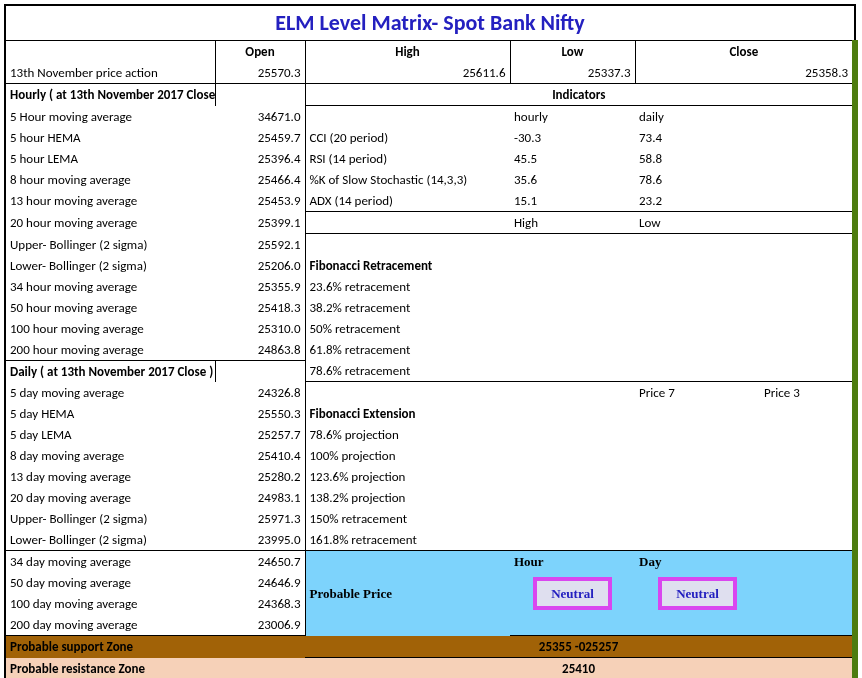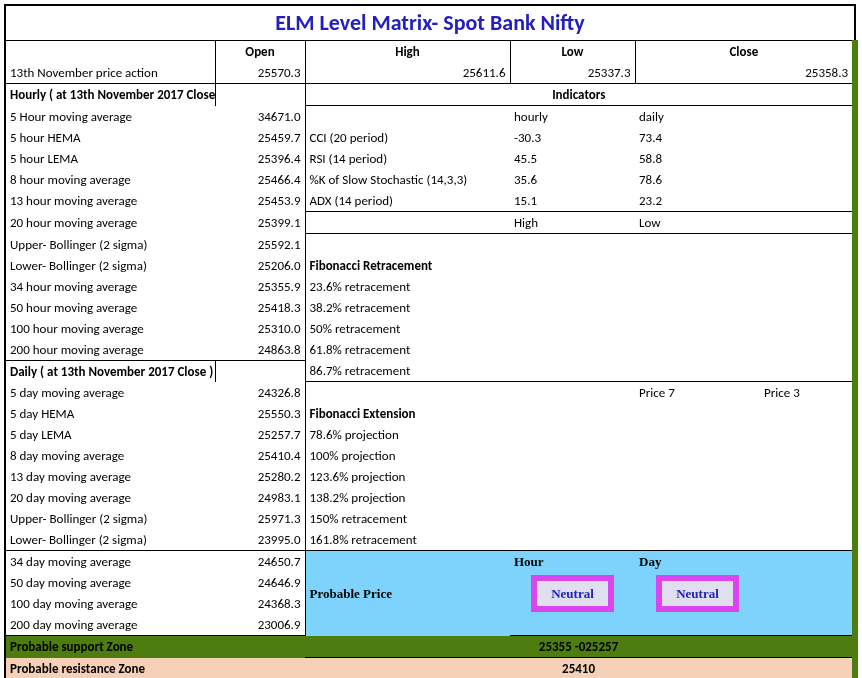--- a/index.html
+++ b/index.html
@@ -51,26 +51,26 @@
   .theme-block {
     background: #7dd3fc;
     font-weight: bold;
     font-family: Liberation Serif, serif;
   }
   .theme-btn {
     background: #dfdfef;
     color: #2420c0;
     font-weight: bold;
     text-align: center;
-    border: 6px solid #d946ef;
+    border: 4px solid #d946ef;
     display: inline-block;
     padding: 3px 14px;
     font-size: 13px;
   }
-  .support-row td { background: #4d7c0f; font-weight: bold; }
+  .support-row td { background: #a16207; font-weight: bold; }
   .resist-row td { background: #f6d1b8; font-weight: bold; }
   col.c0 { width: 210px; }
   col.c1 { width: 90px; }
   col.c2 { width: 205px; }
   col.c3 { width: 125px; }
   col.c4 { width: 125px; }
   col.c5 { width: 95px; }
 </style>
 </head>
 <body>
@@ -204,21 +204,21 @@
   <td class="val-r border-r border-b">24863.8</td>
   <td>61.8% retracement</td>
   <td></td>
         <td></td>
         <td class="outer-r"></td>
 </tr>
 
 <tr>
   <td class="outer-l border-r bold">Daily ( at 13th November 2017 Close )</td>
   <td class="border-r"></td>
-  <td class="border-b">86.7% retracement</td>
+  <td class="border-b">78.6% retracement</td>
   <td class="border-b"></td>
         <td class="border-b"></td>
         <td class="outer-r border-b"></td>
 </tr>
 
 <tr>
   <td class="outer-l">5 day moving average</td>
   <td class="val-r border-r">24326.8</td>
   <td></td>
         <td></td>

